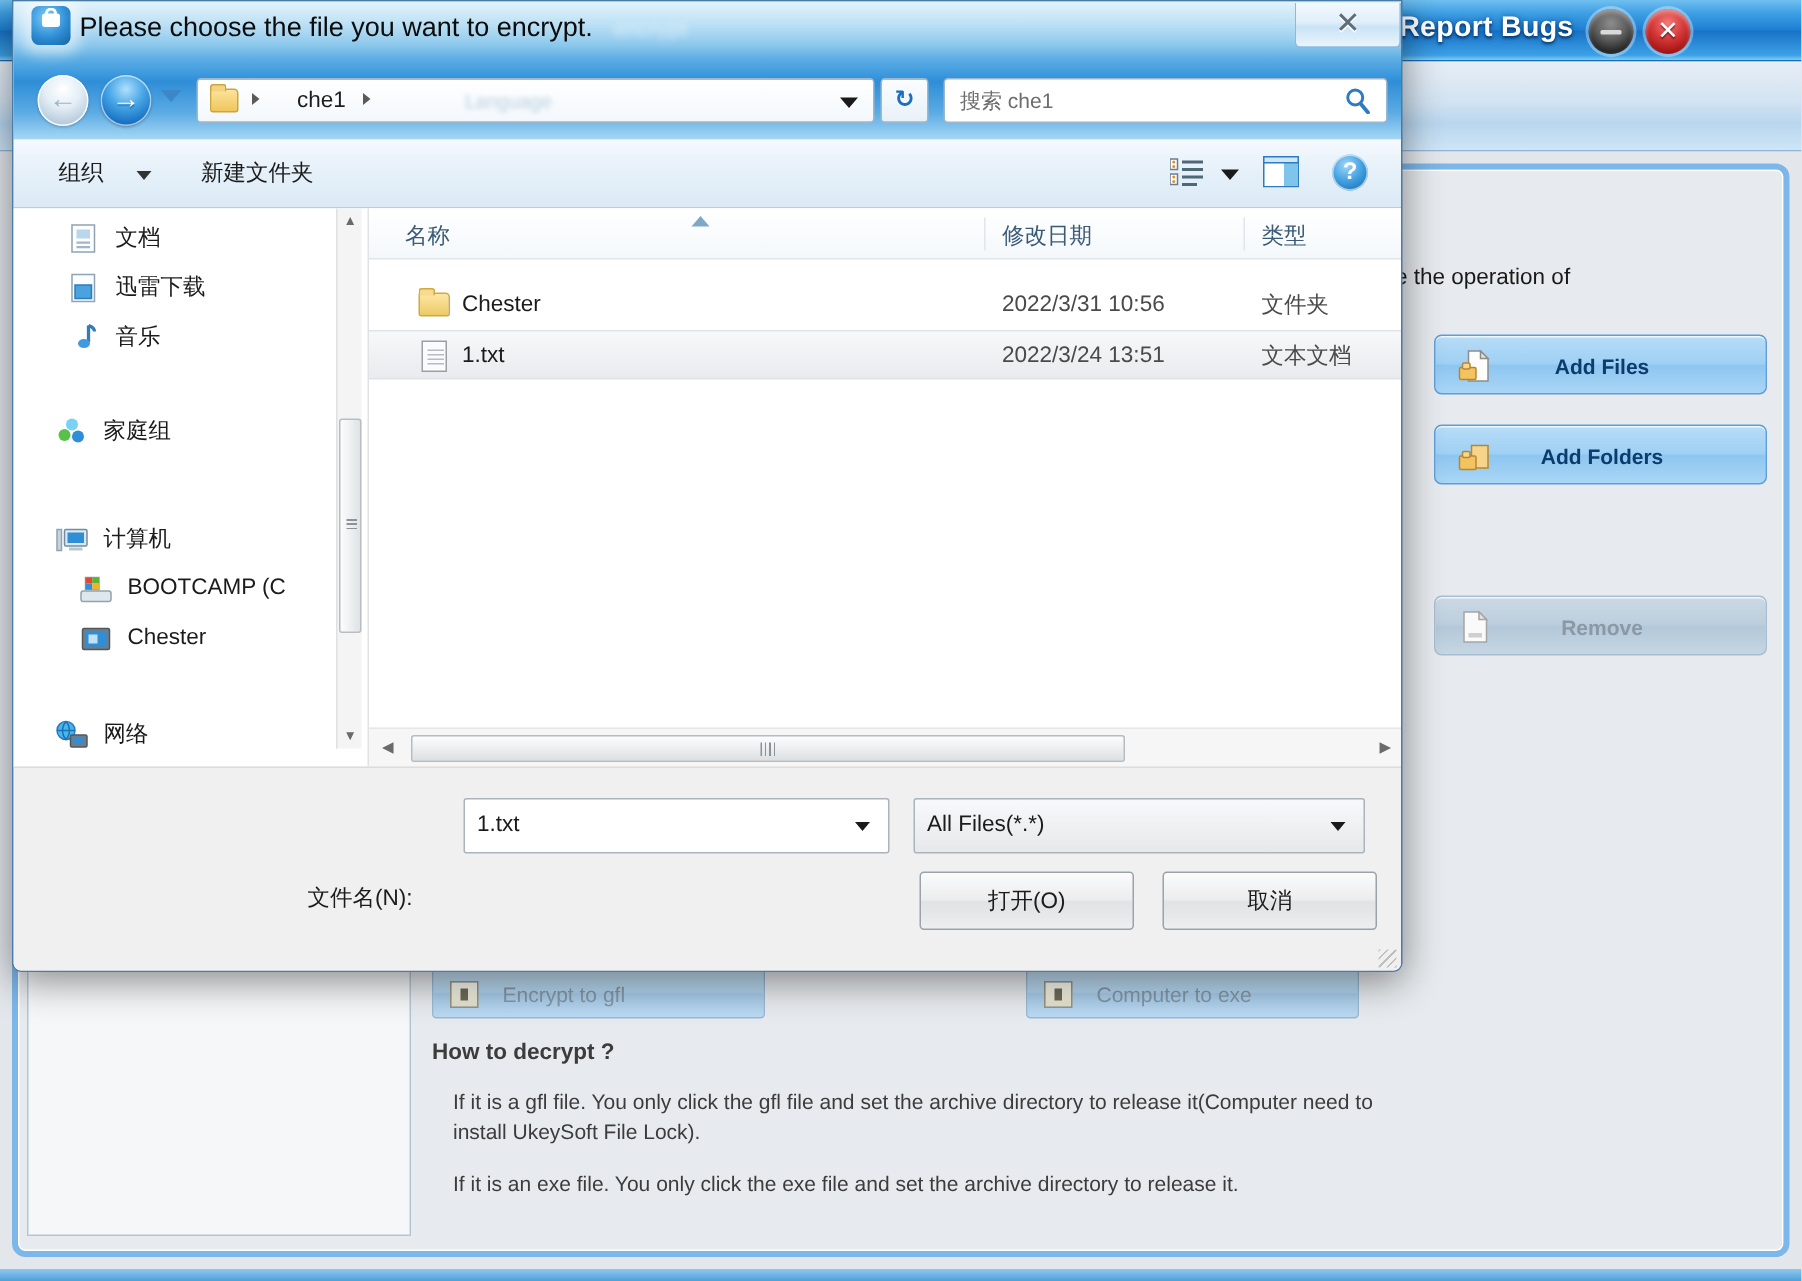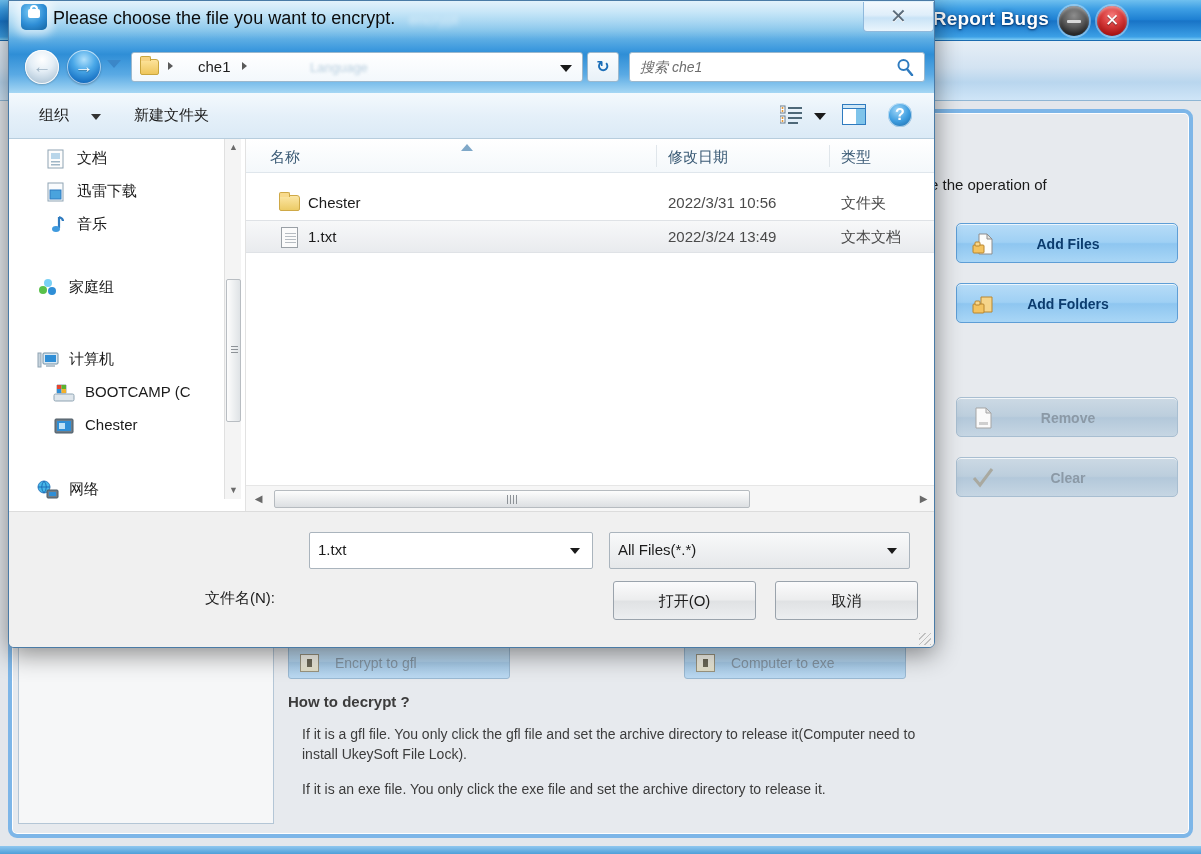--- a/index.html
+++ b/index.html
@@ -249,21 +249,21 @@
   }
   #refresh-btn .g {
     position:absolute; left:0; top:0; width:30px; height:28px;
     line-height:28px; text-align:center; font-size:16px; font-weight:bold; color:#1d6fb8;
   }
   #searchbox {
     position: absolute; left: 620px; top: 7px; width: 296px; height: 30px;
     background:#ffffff; border:1px solid #9cb8cd; border-radius:3px;
   }
   #search-placeholder {
-    position:absolute; left:10px; top:6px; font-size:14px; color:#6d6d6d; font-style: italic;
+    position:absolute; left:10px; top:6px; font-size:14px; color:#6d6d6d; 
   }
   #search-icon {
     position:absolute; right:10px; top:5px; width:18px; height:18px;
   }
 
   
   #cmdbar {
     position: absolute; left: 0; top: 92px; width: 927px; height: 46px;
     background: linear-gradient(to bottom,#f4f9fd 0%, #e5f0f9 50%, #dbeaf6 100%);
     border-bottom: 1px solid #b7cddd;
@@ -473,28 +473,20 @@
           <span class="op-icon">
             <svg width="24" height="24" viewBox="0 0 24 24">
               <path d="M5 2 h10 l5 5 v15 H5 Z" fill="#fafafa" stroke="#a5a5a5"></path>
               <path d="M15 2 v5 h5 Z" fill="#e4e4e4" stroke="#a5a5a5"></path>
               <rect x="8" y="16" width="9" height="3" fill="#cfcfcf"></rect>
             </svg>
           </span>
           <span class="lbl">Remove</span>
         </div>
 
-        <div class="op-btn disabled" style="top:338px">
-          <span class="op-icon">
-            <svg width="24" height="24" viewBox="0 0 24 24">
-              <path d="M3 12 L9 19 L21 3" fill="none" stroke="#a9a9a0" stroke-width="3"></path>
-            </svg>
-          </span>
-          <span class="lbl">Clear</span>
-        </div>
       </div>
 
       <div id="encrypt-row">
         <div class="enc-btn" style="left:0">
           <span class="enc-icon"></span>
           <span class="lbl">Encrypt to gfl</span>
         </div>
         <div class="enc-btn" style="left:396px">
           <span class="enc-icon"></span>
           <span class="lbl">Computer to exe</span>
@@ -720,21 +712,21 @@
       <div class="filerow selected" style="top:81px">
         <span class="ficon">
           <span class="txt-ic">
             <span class="ln" style="top:5px"></span>
             <span class="ln" style="top:8px"></span>
             <span class="ln" style="top:11px"></span>
             <span class="ln" style="top:14px"></span>
           </span>
         </span>
         <span class="fname">1.txt</span>
-        <span class="fdate">2022/3/24 13:49</span>
+        <span class="fdate">2022/3/24 13:51</span>
         <span class="ftype">文本文档</span>
       </div>
     </div>
 
     <div id="hscroll">
       <span class="la">◀</span>
       <div id="hthumb">
           <span class="grip"></span>
         </div>
       <span class="ra">▶</span>

